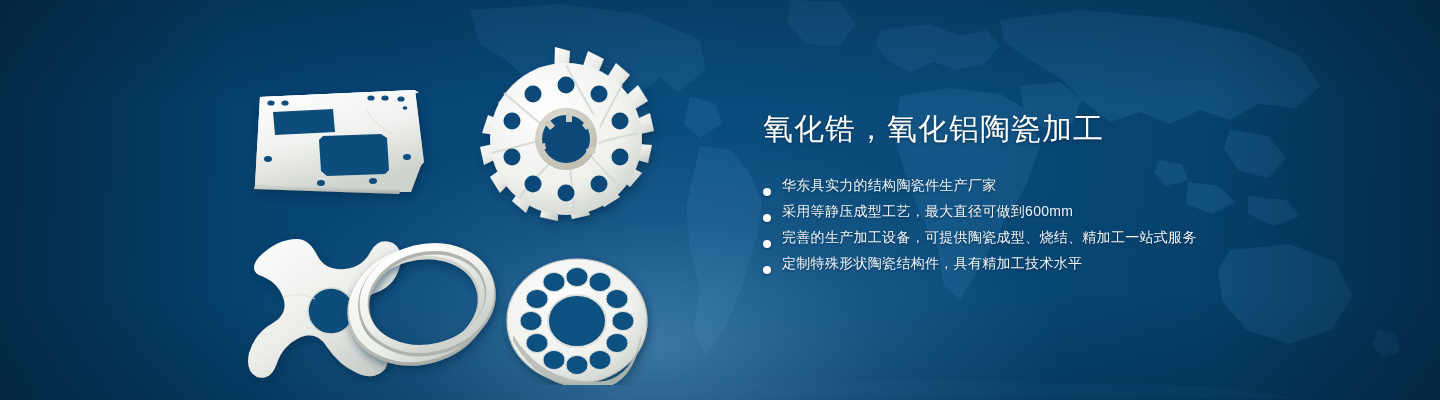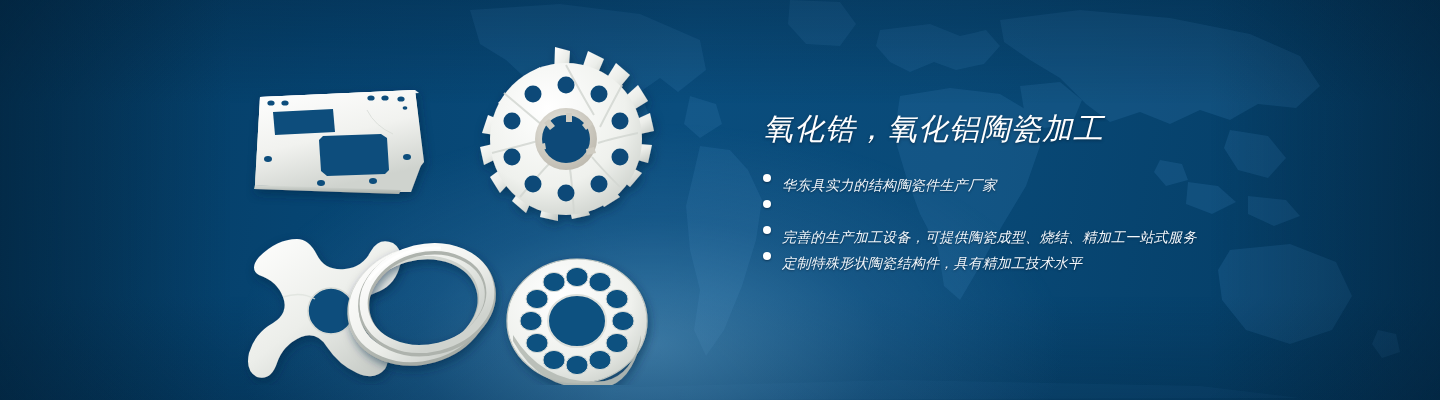--- a/index.html
+++ b/index.html
@@ -1,21 +1,21 @@
 <!DOCTYPE html>
 <html><head>
 <meta charset="utf-8">
 <style>
   html,body{margin:0;padding:0;}
   body{
     width:1440px;height:400px;overflow:hidden;
     font-family:"Liberation Sans","DejaVu Sans",sans-serif;
     background:#06416c;
   }
-  .banner{position:relative;width:1440px;height:400px;overflow:hidden;background:#a16207;font-style:italic;}
+  .banner{position:relative;width:1440px;height:400px;overflow:hidden;background:#a16207;}
 
   
   .bg-base{position:absolute;inset:0;background:#06416c;}
   .bg-grad{
     position:absolute;inset:0;
     background:linear-gradient(100deg,#053a60 0%,#064471 22%,#0a4d7d 46%,#094a78 64%,#06416b 84%,#053a61 100%);
   }
   .bg-map{position:absolute;inset:0;opacity:.34;}
   .bg-vig{
     position:absolute;inset:0;
@@ -30,21 +30,21 @@
   .parts svg{display:block;}
 
   
   .copy{position:absolute;left:763px;top:108px;width:620px;}
   .headline{
     font-size:30px;line-height:42px;color:#ffffff;font-weight:400;
     letter-spacing:1px;white-space:nowrap;
     text-shadow:0 1px 3px rgba(0,20,40,.55);
   }
   .bullets{margin-top:24px;}
-  .bullet{display:flex;align-items:flex-start;height:22px;margin-bottom:4px;}
+  .bullet{display:flex;align-items:flex-end;height:22px;margin-bottom:4px;}
   .dot{
     width:8px;height:8px;border-radius:50%;background:#ffffff;
     flex:0 0 8px;margin-right:11px;
     box-shadow:0 1px 2px rgba(0,20,40,.5);
   }
   .btext{
     font-size:14px;line-height:22px;color:#f2f7fb;font-weight:400;
     letter-spacing:.3px;white-space:nowrap;
     text-shadow:0 1px 2px rgba(0,20,40,.5);
   }
@@ -260,20 +260,21 @@
   <div class="copy">
     <div class="headline">氧化锆，氧化铝陶瓷加工</div>
 
     <div class="bullets">
       <div class="bullet">
         <span class="dot"></span>
         <span class="btext">华东具实力的结构陶瓷件生产厂家</span>
       </div>
       <div class="bullet">
         <span class="dot"></span>
+        <span class="btext">采用等静压成型工艺，最大直径可做到600mm</span>
       </div>
       <div class="bullet">
         <span class="dot"></span>
         <span class="btext">完善的生产加工设备，可提供陶瓷成型、烧结、精加工一站式服务</span>
       </div>
       <div class="bullet">
         <span class="dot"></span>
         <span class="btext">定制特殊形状陶瓷结构件，具有精加工技术水平</span>
       </div>
     </div>

